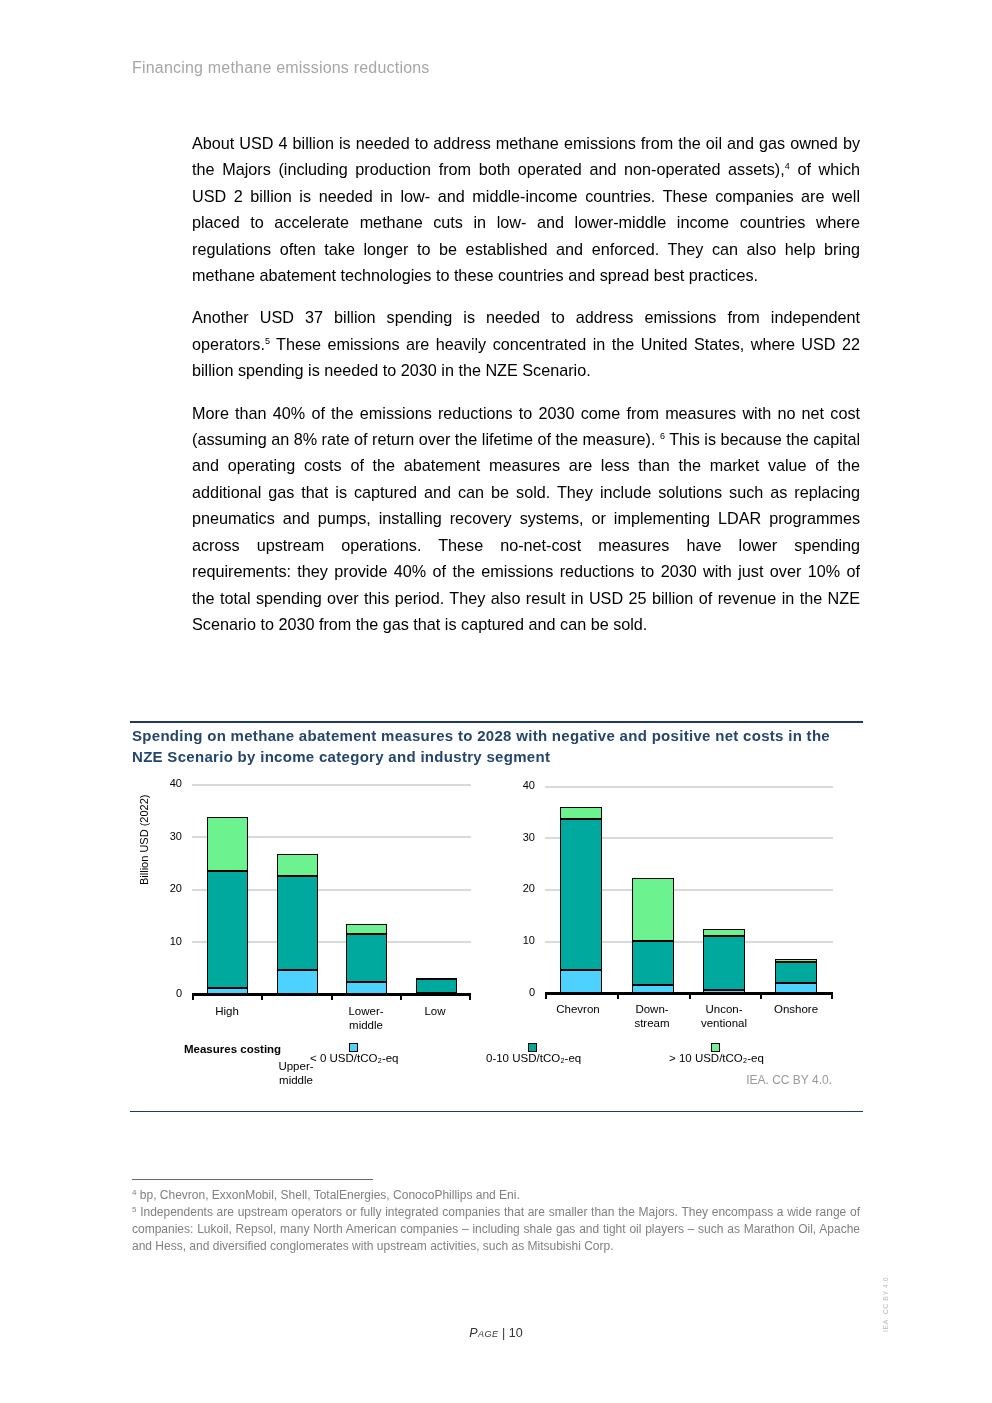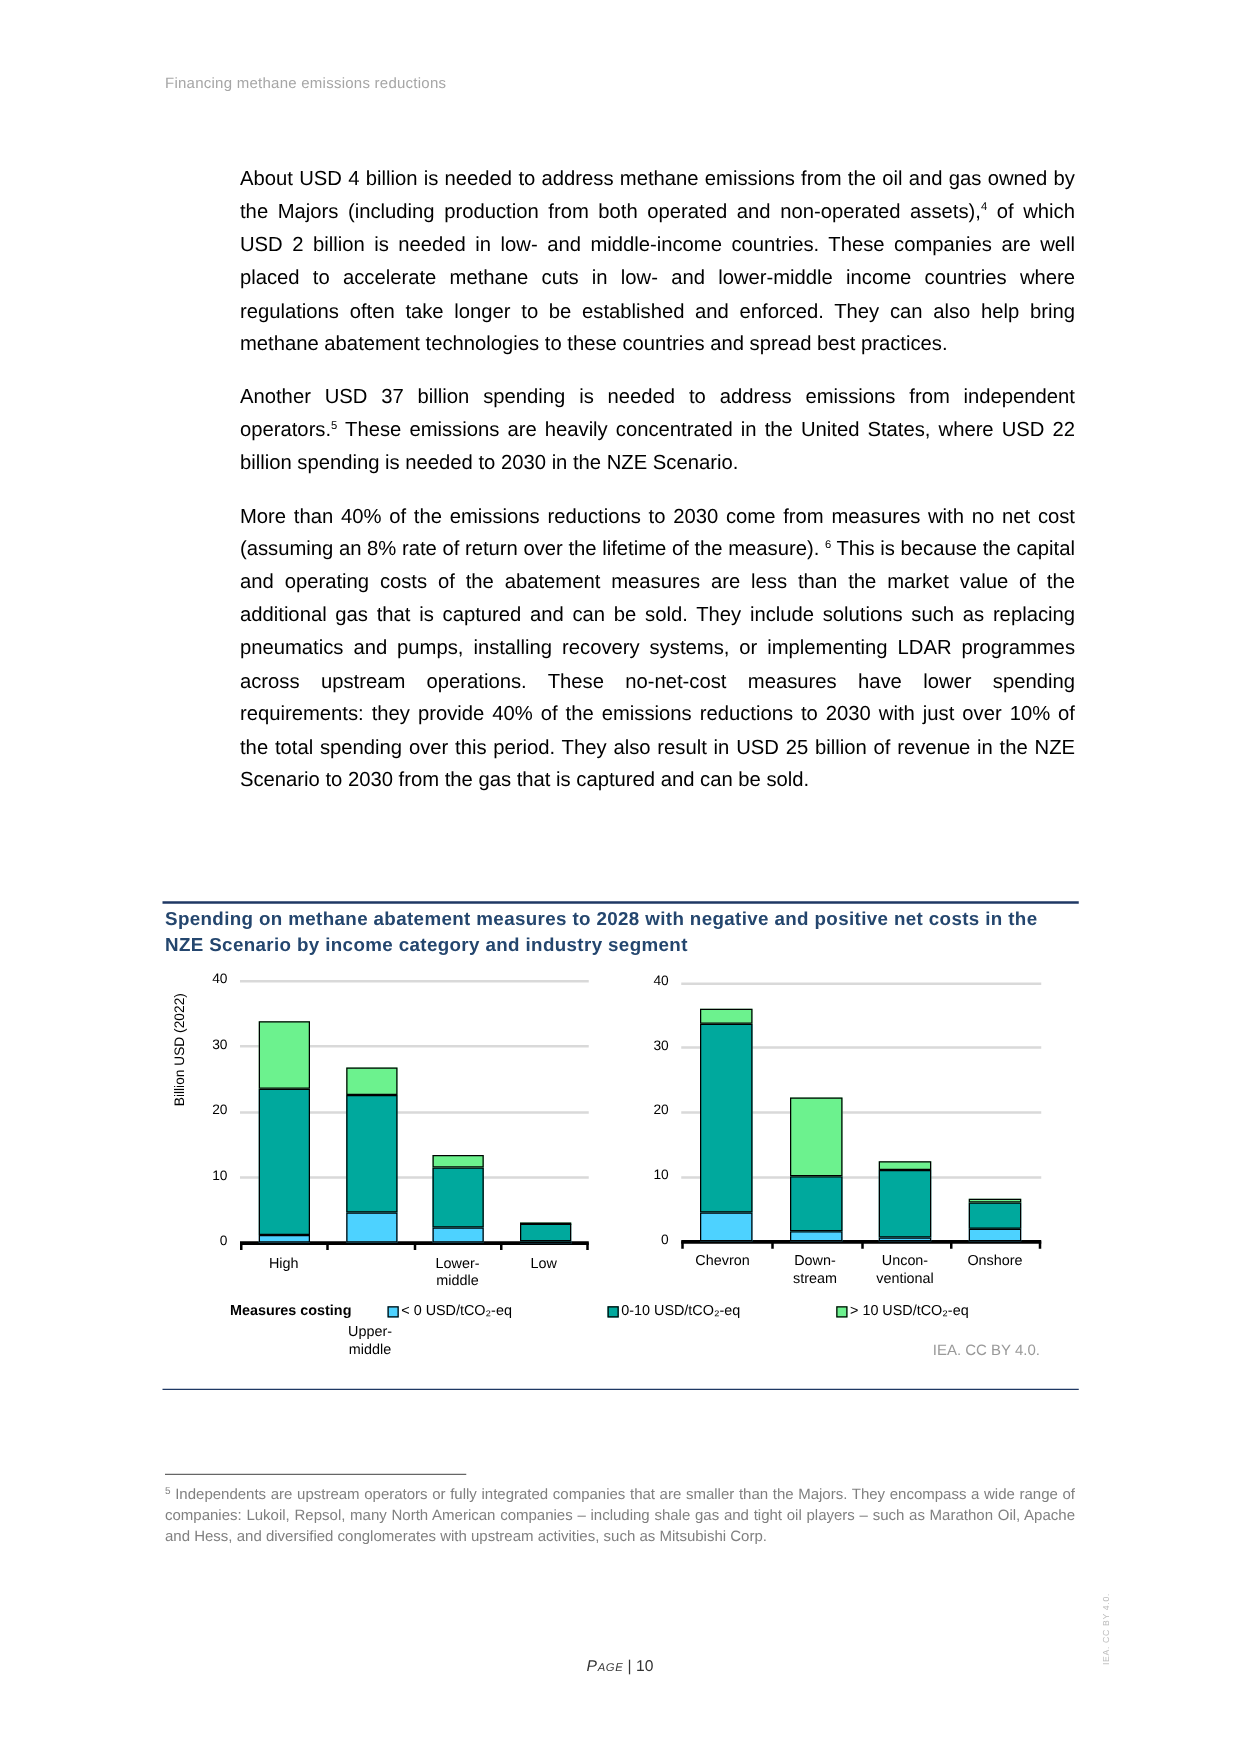--- a/index.html
+++ b/index.html
@@ -1,35 +1,35 @@
 <!DOCTYPE html>
 <html><head>
 <meta charset="utf-8">
 <style>
   html, body { margin: 0; padding: 0; background: #fff; }
   body { width: 992px; height: 1403px; position: relative; font-family: "Liberation Sans", sans-serif; color: #000; overflow: hidden; }
-  .running-header { position: absolute; left: 132px; top: 59px; font-size: 12px; color: #a6a6a6; letter-spacing: 0.2px; }
+  .running-header { position: absolute; left: 132px; top: 59px; font-size: 16px; color: #a6a6a6; letter-spacing: 0.2px; }
   .body-text { position: absolute; left: 192px; width: 668px; font-size: 16.2px; line-height: 26.4px; text-align: justify; }
   .body-text p { margin: 0 0 16px 0; }
   .body-text sup { font-size: 9px; vertical-align: 6px; line-height: 0; }
   .fig { position: absolute; left: 130px; top: 721px; width: 733px; height: 388px; border-top: 2px solid #1f3864; border-bottom: 1px solid #1f3864; }
   .fig-title { position: absolute; left: 2px; top: 2px; width: 700px; font-size: 15px; font-weight: bold; color: #24466e; line-height: 21px; letter-spacing: 0.3px; }
   .gridline { position: absolute; height: 2px; background: #d9d9d9; }
   .axis { position: absolute; height: 3px; background: #000; }
   .tick { position: absolute; width: 2px; height: 6px; background: #000; }
   .ytick { position: absolute; font-size: 11px; text-align: right; width: 20px; }
   .seg { position: absolute; box-sizing: border-box; border: 1px solid #000; }
   .c-neg { background: #4dd2ff; }
   .c-mid { background: #00a99d; }
   .c-high { background: #6cf28e; }
   .xlabel { position: absolute; font-size: 11.5px; text-align: center; line-height: 14px; width: 70px; }
   .ylabel { position: absolute; left: 138px; top: 885px; font-size: 11px; transform: rotate(-90deg); transform-origin: left top; white-space: nowrap; }
   .legend { position: absolute; top: 1043px; font-size: 11.5px; }
   .legend-title { left: 184px; font-weight: bold; }
-  .legend-item { display: flex; align-items: center; }
+  .legend-item { display: flex; align-items: center; flex-direction: column; }
   .swatch { width: 7px; height: 7px; border: 1px solid #000; margin-right: 2px; display: inline-block; }
   .credit { position: absolute; right: 160px; top: 1073px; font-size: 12px; color: #999; }
   .footnote-rule { position: absolute; left: 132px; top: 1179px; width: 241px; height: 1px; background: #666; }
   .footnotes { position: absolute; left: 132px; top: 1187px; width: 728px; font-size: 12px; line-height: 17px; color: #808080; text-align: justify; }
   .footnotes div { margin: 0; }
   .footnotes sup { font-size: 8px; vertical-align: 4px; line-height: 0; }
   .page-number { position: absolute; left: 0; width: 992px; top: 1326px; text-align: center; font-size: 12.5px; color: #333; }
   .page-number .caps { font-variant: small-caps; letter-spacing: 0.5px; font-style: italic; }
   .side-credit { position: absolute; left: 882px; top: 1332px; font-size: 7px; color: #bbb; transform: rotate(-90deg); transform-origin: left top; white-space: nowrap; letter-spacing: 0.5px; }
 </style>
@@ -133,17 +133,18 @@
 </div>
 <div class="legend legend-item" style="left:669px;">
   <span class="swatch" style="background:#6cf28e"></span>
     <span>&gt; 10 USD/tCO₂-eq</span>
 </div>
 
 <div class="credit">IEA. CC BY 4.0.</div>
 
 <div class="footnote-rule"></div>
 <div class="footnotes">
+  <div><sup>4</sup><span> bp, Chevron, ExxonMobil, Shell, TotalEnergies, ConocoPhillips and Eni.</span></div>
   <div><sup>5</sup><span> Independents are upstream operators or fully integrated companies that are smaller than the Majors. They encompass a wide range of companies: Lukoil, Repsol, many North American companies – including shale gas and tight oil players – such as Marathon Oil, Apache and Hess, and diversified conglomerates with upstream activities, such as Mitsubishi Corp.</span></div>
 </div>
 
 <div class="page-number"><span class="caps">Page</span><span> | </span><span>10</span></div>
 <div class="side-credit">IEA. CC BY 4.0.</div>
 
 </body></html>

